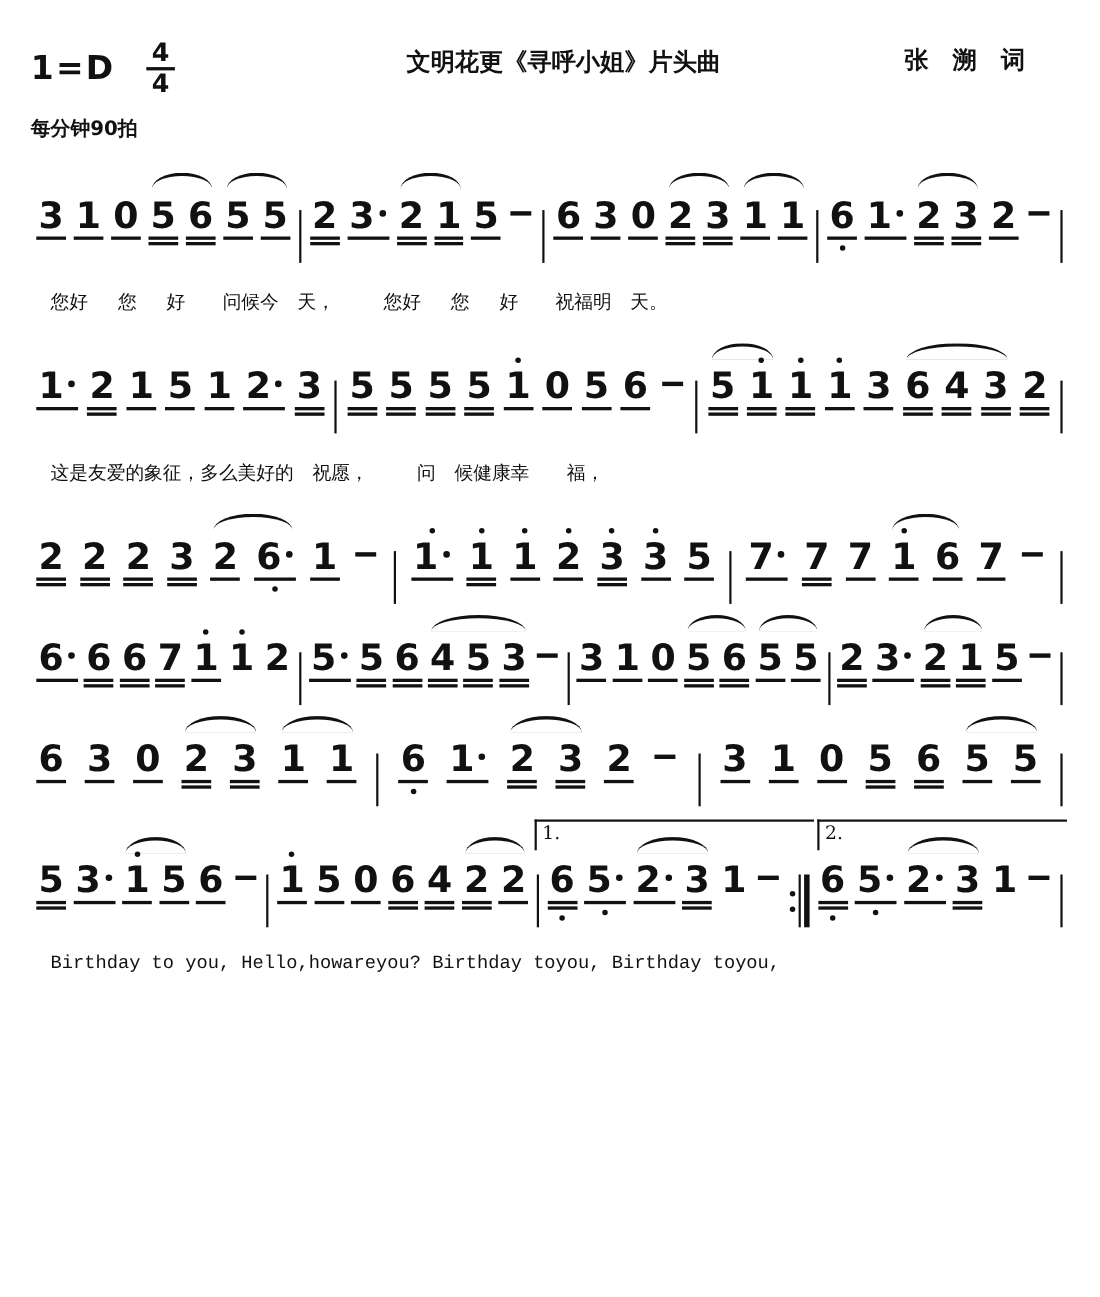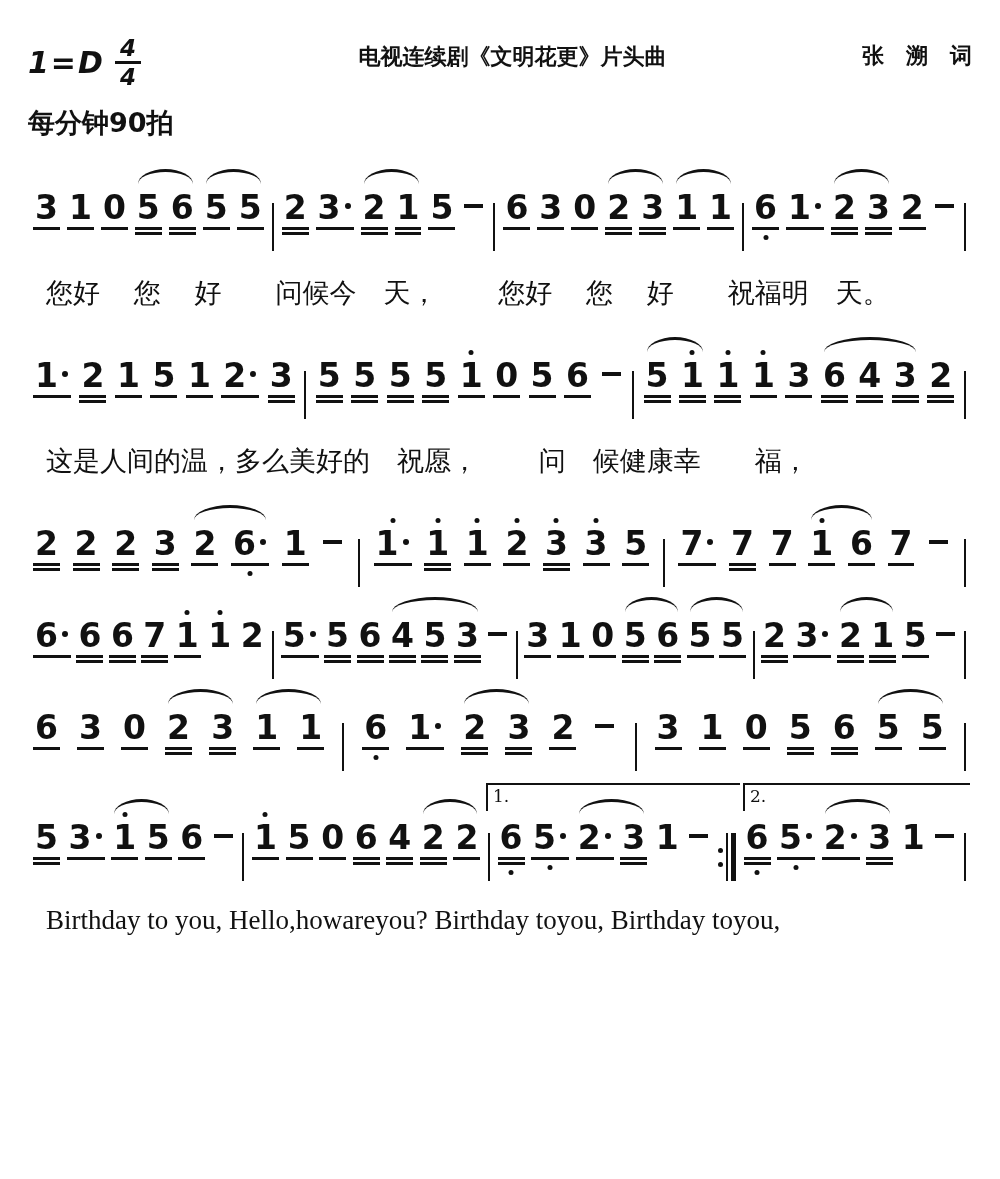--- a/index.html
+++ b/index.html
@@ -5,28 +5,28 @@
   html,body{margin:0;padding:0;background:#fff;color:#111;}
   body{width:1000px;height:1179px;position:relative;overflow:hidden;
        font-family:"DejaVu Sans","Liberation Sans",sans-serif;}
   .page{padding:6px 28px 0 28px;position:relative;}
 
   .title{text-align:center;font-size:46px;font-weight:bold;margin:10px 0 0 0;
          font-family:"DejaVu Serif","Liberation Serif",serif;letter-spacing:4px;}
 
   .header-row{display:flex;justify-content:space-between;align-items:flex-start;margin-top:30px;}
   .keyblock{width:215px;}
-  .keysig{display:flex;align-items:center;gap:10px;font-size:30px;font-weight:bold;font-style:italic;}
+  .keysig{display:flex;align-items:center;gap:28px;font-size:30px;font-weight:bold;}
   .keysig .keylabel{letter-spacing:2px;}
   .frac{display:inline-flex;flex-direction:column;align-items:center;font-size:23px;font-weight:bold;line-height:1.05;}
   .frac .ftop{border-bottom:3px solid #111;padding:0 5px 1px 5px;}
   .frac .fbot{padding-top:1px;}
-  .tempo{font-size:27px;font-weight:bold;margin-top:16px;white-space:nowrap;}
+  .tempo{font-size:18px;font-weight:bold;margin-top:16px;white-space:nowrap;}
   .subtitle{font-size:22px;font-weight:bold;margin-top:6px;white-space:nowrap;}
-  .credits{width:190px;text-align:right;font-size:22px;font-weight:bold;line-height:1.85;white-space:nowrap;}
+  .credits{width:190px;text-align:center;font-size:22px;font-weight:bold;line-height:1.85;white-space:nowrap;}
 
   .score{margin-top:26px;}
   .score-line{margin:0 6px;}
   .score-line.has-volta{margin-top:18px;}
   .notes-row{display:flex;justify-content:space-between;align-items:flex-start;
              position:relative;height:68px;padding-top:24px;}
   .tok{position:relative;font-weight:bold;font-size:33px;line-height:1;}
   .uw{position:relative;display:inline-block;padding:0 1px;}
   .num{font-family:"DejaVu Sans",sans-serif;}
   .aug{display:inline-block;width:6px;height:6px;border-radius:50%;background:#111;
@@ -40,41 +40,41 @@
   .rep i{display:block;}
   .rep .thin{width:2px;height:48px;background:#111;}
   .rep .thick{width:5px;height:48px;background:#111;}
   .rep .dots{display:flex;flex-direction:column;justify-content:center;gap:9px;height:48px;}
   .rep .dots b{display:block;width:5px;height:5px;border-radius:50%;background:#111;}
   .slur{position:absolute;top:2px;height:12px;border-top:3px solid #111;
         border-radius:50% 50% 0 0/100% 100% 0 0;}
   .volta{position:absolute;top:-14px;height:26px;border-top:2px solid #111;border-left:2px solid #111;}
   .volta span{position:absolute;left:5px;top:1px;font-size:17px;font-weight:normal;
               font-family:"DejaVu Serif","Liberation Serif",serif;}
-  .lyrics-row{font-size:27px;margin:16px 4px 24px 12px;white-space:pre;
-              font-family:Liberation Serif, serif;}
+  .lyrics-row{font-size:17px;margin:16px 4px 24px 12px;white-space:pre;
+              font-family:Liberation Mono, monospace;}
 </style>
 </head>
 <body>
 
 <div class="page">
 
 
   <div class="header-row">
     <div class="keyblock">
       <div class="keysig">
         <span class="keylabel">1=D</span>
         <span class="frac">
           <span class="ftop">4</span>
           <span class="fbot">4</span>
         </span>
       </div>
       <div class="tempo">每分钟90拍</div>
     </div>
-    <div class="subtitle">电视连续剧《文明花更》片头曲</div>
+    <div class="subtitle">文明花更《寻呼小姐》片头曲</div>
     <div class="credits">
       <div>张　溯　词</div>
     </div>
   </div>
 
   <div class="score" id="score">
       <div class="score-line">
         <div class="notes-row">
           <div class="tok ul1"><span class="uw"><span class="num">3</span></span></div>
           <div class="tok ul1"><span class="uw"><span class="num">1</span></span></div>
@@ -155,21 +155,21 @@
           <div class="tok ul2"><span class="uw"><span class="num">6</span></span></div>
           <div class="tok ul2"><span class="uw"><span class="num">4</span></span></div>
           <div class="tok ul2"><span class="uw"><span class="num">3</span></span></div>
           <div class="tok ul2"><span class="uw"><span class="num">2</span></span></div>
           <div class="rep">
             <i class="thin"></i>
           </div>
           <div class="slur" style="left: 613px; width: 56px;"></div>
           <div class="slur" style="left: 790px; width: 92px;"></div>
         </div>
-        <div class="lyrics-row">这是人间的温，多么美好的　祝愿，　　 问　候健康幸　　福，</div>
+        <div class="lyrics-row">这是友爱的象征，多么美好的　祝愿，　　 问　候健康幸　　福，</div>
       </div>
       <div class="score-line">
         <div class="notes-row">
           <div class="tok ul2"><span class="uw"><span class="num">2</span></span></div>
           <div class="tok ul2"><span class="uw"><span class="num">2</span></span></div>
           <div class="tok ul2"><span class="uw"><span class="num">2</span></span></div>
           <div class="tok ul2"><span class="uw"><span class="num">3</span></span></div>
           <div class="tok ul1"><span class="uw"><span class="num">2</span></span></div>
           <div class="tok ul1"><span class="uw"><span class="num">6</span><span class="aug"></span></span><span class="dlo" style="bottom: -16px;"></span></div>
           <div class="tok ul1"><span class="uw"><span class="num">1</span></span></div>

